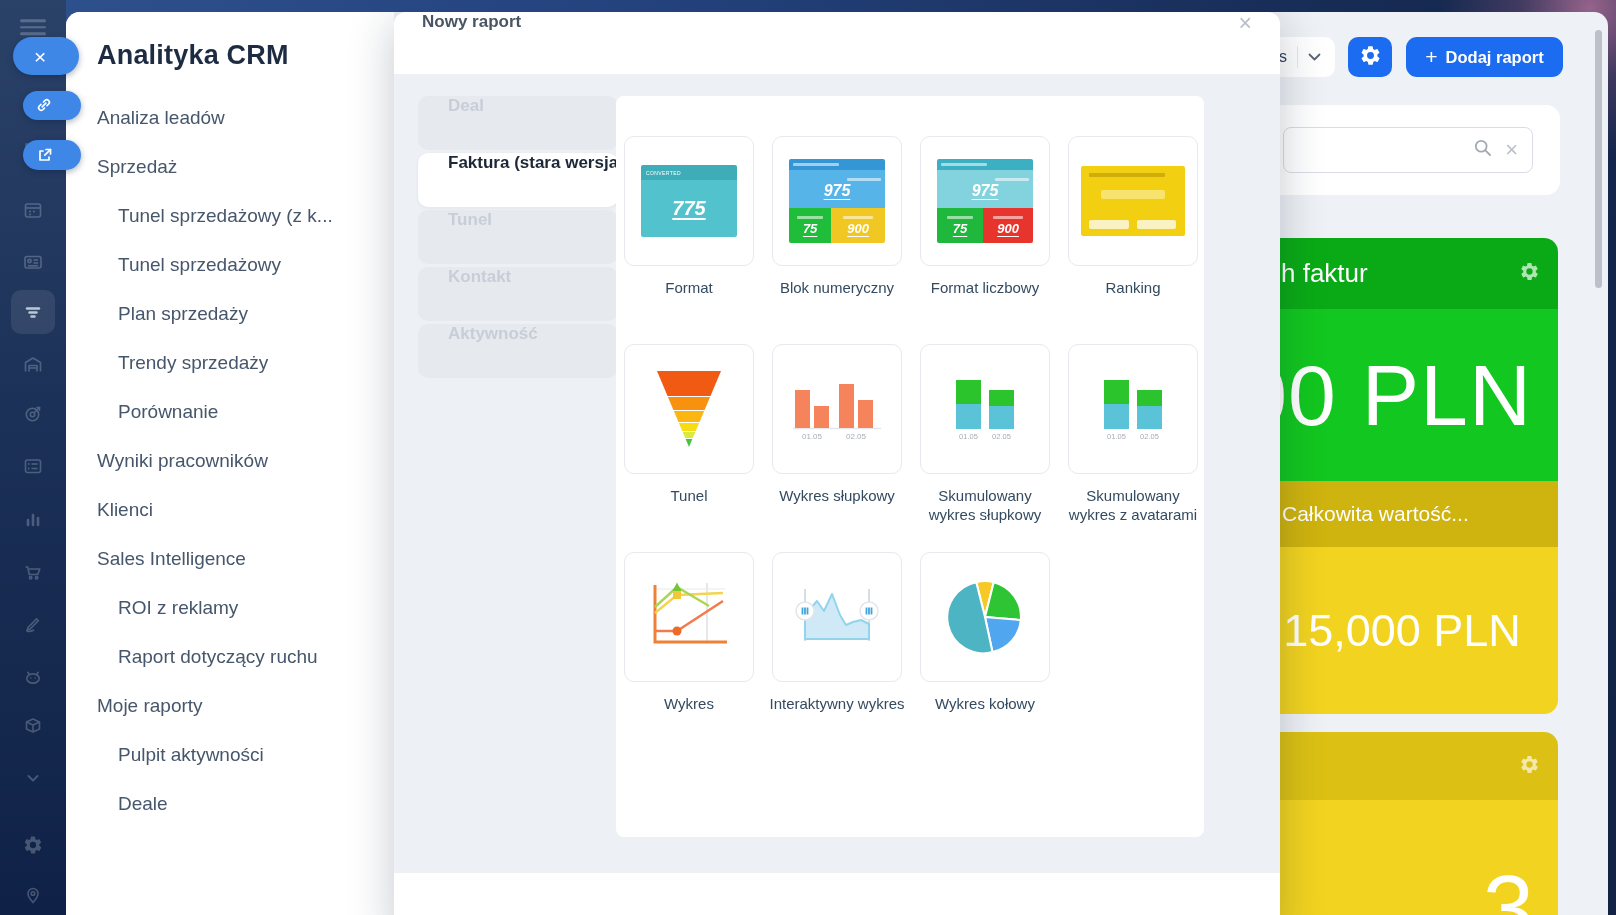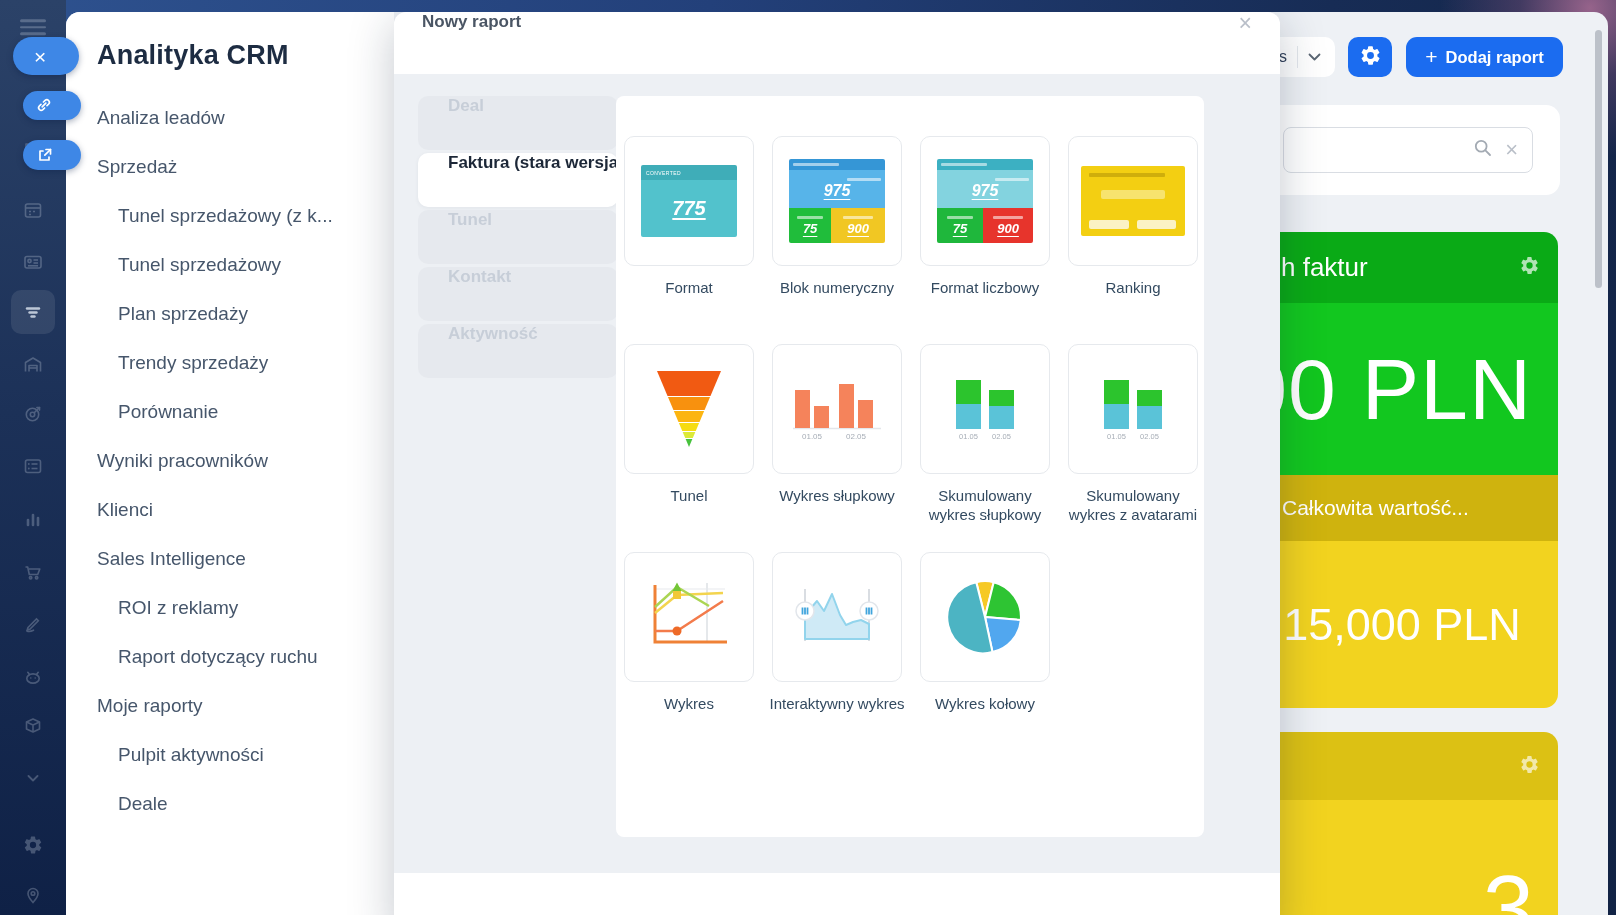--- a/index.html
+++ b/index.html
@@ -80,21 +80,21 @@
   .search-box {
     position:absolute; left:37px; top:22px; width:250px; height:46px;
     border:1px solid #d9dde3; border-radius:8px; background:#fff;
     display:flex; align-items:center; justify-content:flex-end; padding-right:14px; gap:12px;
   }
   .search-box input { border:none; outline:none; flex:1; height:100%; background:transparent; font-size:15px; padding-left:10px; min-width:0; }
   .search-clear { color:#b9bfc8; font-size:22px; line-height:1; cursor:pointer; }
 
   
   .widget { position:absolute; left:1200px; width:292px; border-radius:14px; overflow:hidden; color:#fff; }
-  .w1 { top:220px; height:476px; }
+  .w1 { top:226px; height:476px; }
   .w1-header { height:71px; background:#0aaa16; display:flex; align-items:center; padding:0 18px 0 15px; }
   .w1-header .wtitle { font-size:26px; font-weight:400; flex:1; white-space:nowrap; overflow:hidden; }
   .w1-green { height:172px; background:#12c71f; display:flex; align-items:center; justify-content:flex-end; overflow:hidden; }
   .w1-green .big { font-size:86px; font-weight:300; letter-spacing:1px; padding-right:26px; white-space:nowrap; }
   .w1-band { height:66px; background:#cfb30e; display:flex; align-items:center; padding-left:16px; font-size:21px; }
   .w1-yellow { height:167px; background:#f2d31f; display:flex; align-items:center; justify-content:center; }
   .w1-yellow .mid { font-size:45px; font-weight:300; padding-right:20px; }
   .w2 { top:720px; height:195px; border-radius:14px 14px 0 0; }
   .w2-header { height:68px; background:#dcc114; display:flex; align-items:center; justify-content:flex-end; padding-right:18px; }
   .w2-body { height:127px; background:#f2d31f; position:relative; overflow:hidden; }

